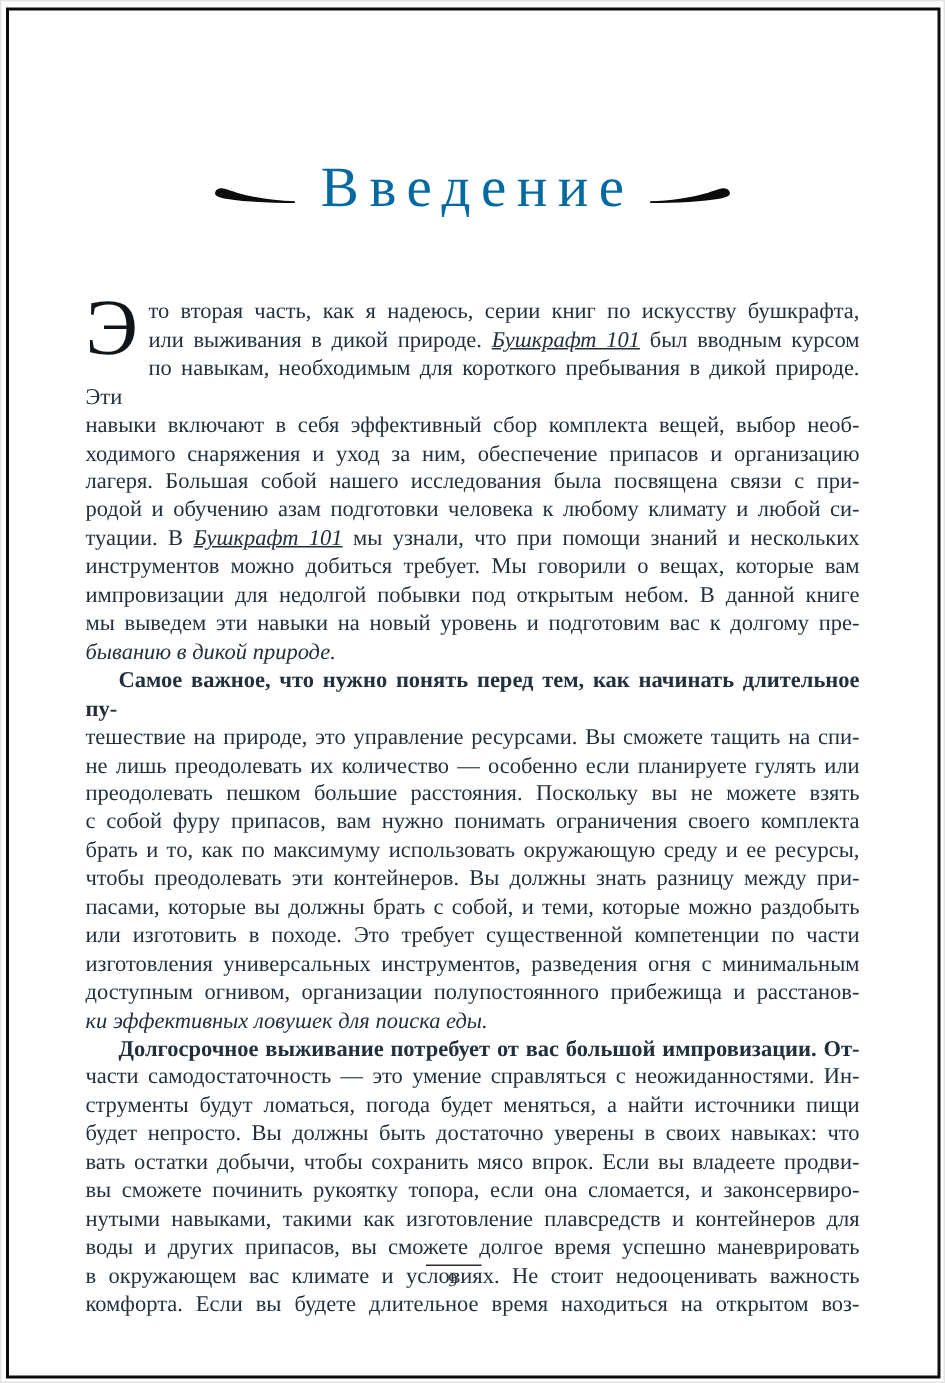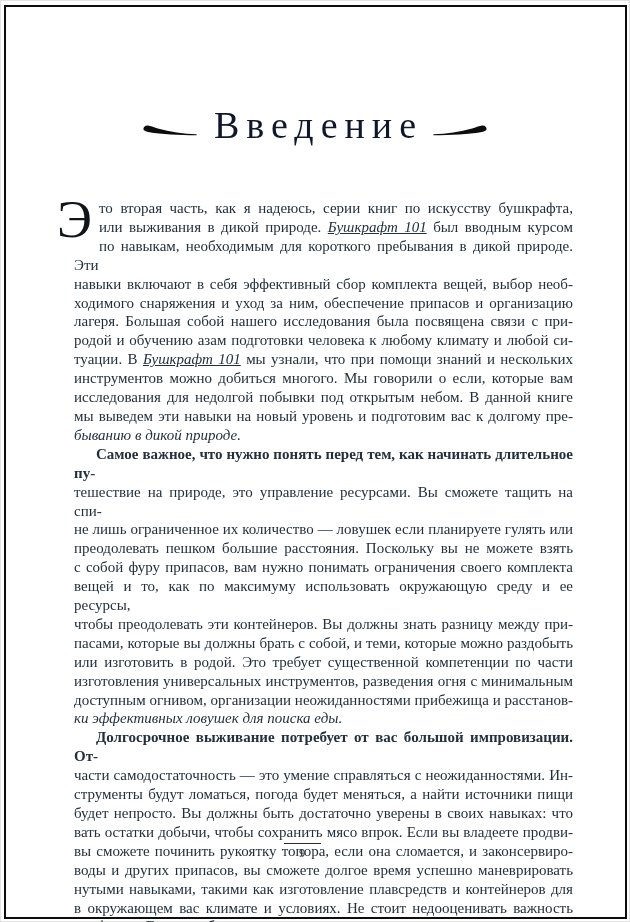--- a/index.html
+++ b/index.html
@@ -7,31 +7,31 @@
     width:630px;height:922px;position:relative;background:#ffffff;overflow:hidden;
     font-family:"Liberation Serif","DejaVu Serif",serif;
   }
   .scan-edge{position:absolute;inset:0;border:1px solid #e3e3e3;pointer-events:none;}
   .frame{position:absolute;left:4px;top:5px;right:3px;bottom:3px;border:2px solid #0d0d0d;}
   .title-row{
     position:absolute;top:104px;left:0;width:100%;
     display:flex;justify-content:center;align-items:center;gap:16px;
   }
   .title{
-    font-size:38px;letter-spacing:7px;margin-right:-7px;color:#0f172a;font-weight:400;
+    font-size:38px;letter-spacing:7px;margin-right:-7px;color:#0369a1;font-weight:400;
     line-height:1.15;
   }
   .orn{width:56px;height:15px;margin-top:9px;flex:0 0 auto;}
   .body-text{
     position:absolute;left:57px;top:199px;width:516px;
     color:#22303d;font-size:15px;line-height:18.9px;
   }
   .paragraph{margin:0;}
   .paragraph.indent .line:first-child{text-indent:22px;font-weight:bold;}
-  .line{text-align:justify;text-align-last:justify;margin-left:17px;}
+  .line{text-align:justify;text-align-last:justify;}
   .line.last{text-align-last:left;font-style:italic;}
   .italic{font-style:italic;text-decoration:underline;}
   .dropcap{
     float:left;font-size:53px;line-height:37px;padding:2px 7px 0 0;
     color:#10151a;font-weight:400;
   }
   .footer{
     position:absolute;top:843px;left:0;width:100%;
     display:flex;flex-direction:column;align-items:center;
   }
@@ -62,48 +62,48 @@
     <div class="paragraph">
       <span class="dropcap">Э</span>
       <div class="line"><span>то вторая часть, как я надеюсь, серии книг по искусству бушкрафта,</span></div>
       <div class="line"><span>или выживания в дикой природе. </span><span class="italic">Бушкрафт 101</span><span> был вводным курсом</span></div>
       <div class="line"><span>по навыкам, необходимым для короткого пребывания в дикой природе. Эти</span></div>
       <div class="line"><span>навыки включают в себя эффективный сбор комплекта вещей, выбор необ-</span></div>
       <div class="line"><span>ходимого снаряжения и уход за ним, обеспечение припасов и организацию</span></div>
       <div class="line"><span>лагеря. Большая собой нашего исследования была посвящена связи с при-</span></div>
       <div class="line"><span>родой и обучению азам подготовки человека к любому климату и любой си-</span></div>
       <div class="line"><span>туации. В </span><span class="italic">Бушкрафт 101</span><span> мы узнали, что при помощи знаний и нескольких</span></div>
-      <div class="line"><span>инструментов можно добиться многого. Мы говорили о если, которые вам</span></div>
-      <div class="line"><span>исследования для недолгой побывки под открытым небом. В данной книге</span></div>
+      <div class="line"><span>инструментов можно добиться требует. Мы говорили о вещах, которые вам</span></div>
+      <div class="line"><span>импровизации для недолгой побывки под открытым небом. В данной книге</span></div>
       <div class="line"><span>мы выведем эти навыки на новый уровень и подготовим вас к долгому пре-</span></div>
       <div class="line last"><span>быванию в дикой природе.</span></div>
     </div>
     <div class="paragraph indent">
       <div class="line"><span>Самое важное, что нужно понять перед тем, как начинать длительное пу-</span></div>
       <div class="line"><span>тешествие на природе, это управление ресурсами. Вы сможете тащить на спи-</span></div>
-      <div class="line"><span>не лишь ограниченное их количество — ловушек если планируете гулять или</span></div>
+      <div class="line"><span>не лишь преодолевать их количество — особенно если планируете гулять или</span></div>
       <div class="line"><span>преодолевать пешком большие расстояния. Поскольку вы не можете взять</span></div>
       <div class="line"><span>с собой фуру припасов, вам нужно понимать ограничения своего комплекта</span></div>
-      <div class="line"><span>вещей и то, как по максимуму использовать окружающую среду и ее ресурсы,</span></div>
+      <div class="line"><span>брать и то, как по максимуму использовать окружающую среду и ее ресурсы,</span></div>
       <div class="line"><span>чтобы преодолевать эти контейнеров. Вы должны знать разницу между при-</span></div>
       <div class="line"><span>пасами, которые вы должны брать с собой, и теми, которые можно раздобыть</span></div>
-      <div class="line"><span>или изготовить в родой. Это требует существенной компетенции по части</span></div>
+      <div class="line"><span>или изготовить в походе. Это требует существенной компетенции по части</span></div>
       <div class="line"><span>изготовления универсальных инструментов, разведения огня с минимальным</span></div>
-      <div class="line"><span>доступным огнивом, организации неожиданностями прибежища и расстанов-</span></div>
+      <div class="line"><span>доступным огнивом, организации полупостоянного прибежища и расстанов-</span></div>
       <div class="line last"><span>ки эффективных ловушек для поиска еды.</span></div>
     </div>
     <div class="paragraph indent">
       <div class="line"><span>Долгосрочное выживание потребует от вас большой импровизации. От-</span></div>
       <div class="line"><span>части самодостаточность — это умение справляться с неожиданностями. Ин-</span></div>
       <div class="line"><span>струменты будут ломаться, погода будет меняться, а найти источники пищи</span></div>
       <div class="line"><span>будет непросто. Вы должны быть достаточно уверены в своих навыках: что</span></div>
       <div class="line"><span>вать остатки добычи, чтобы сохранить мясо впрок. Если вы владеете продви-</span></div>
       <div class="line"><span>вы сможете починить рукоятку топора, если она сломается, и законсервиро-</span></div>
+      <div class="line"><span>нутыми навыками, такими как изготовление плавсредств и контейнеров для</span></div>
       <div class="line"><span>воды и других припасов, вы сможете долгое время успешно маневрировать</span></div>
-      <div class="line"><span>нутыми навыками, такими как изготовление плавсредств и контейнеров для</span></div>
       <div class="line"><span>в окружающем вас климате и условиях. Не стоит недооценивать важность</span></div>
       <div class="line"><span>комфорта. Если вы будете длительное время находиться на открытом воз-</span></div>
     </div>
   </div>
 
 <div class="footer">
   <div class="footer-rule"></div>
   <div class="page-num">9</div>
 </div>
 

